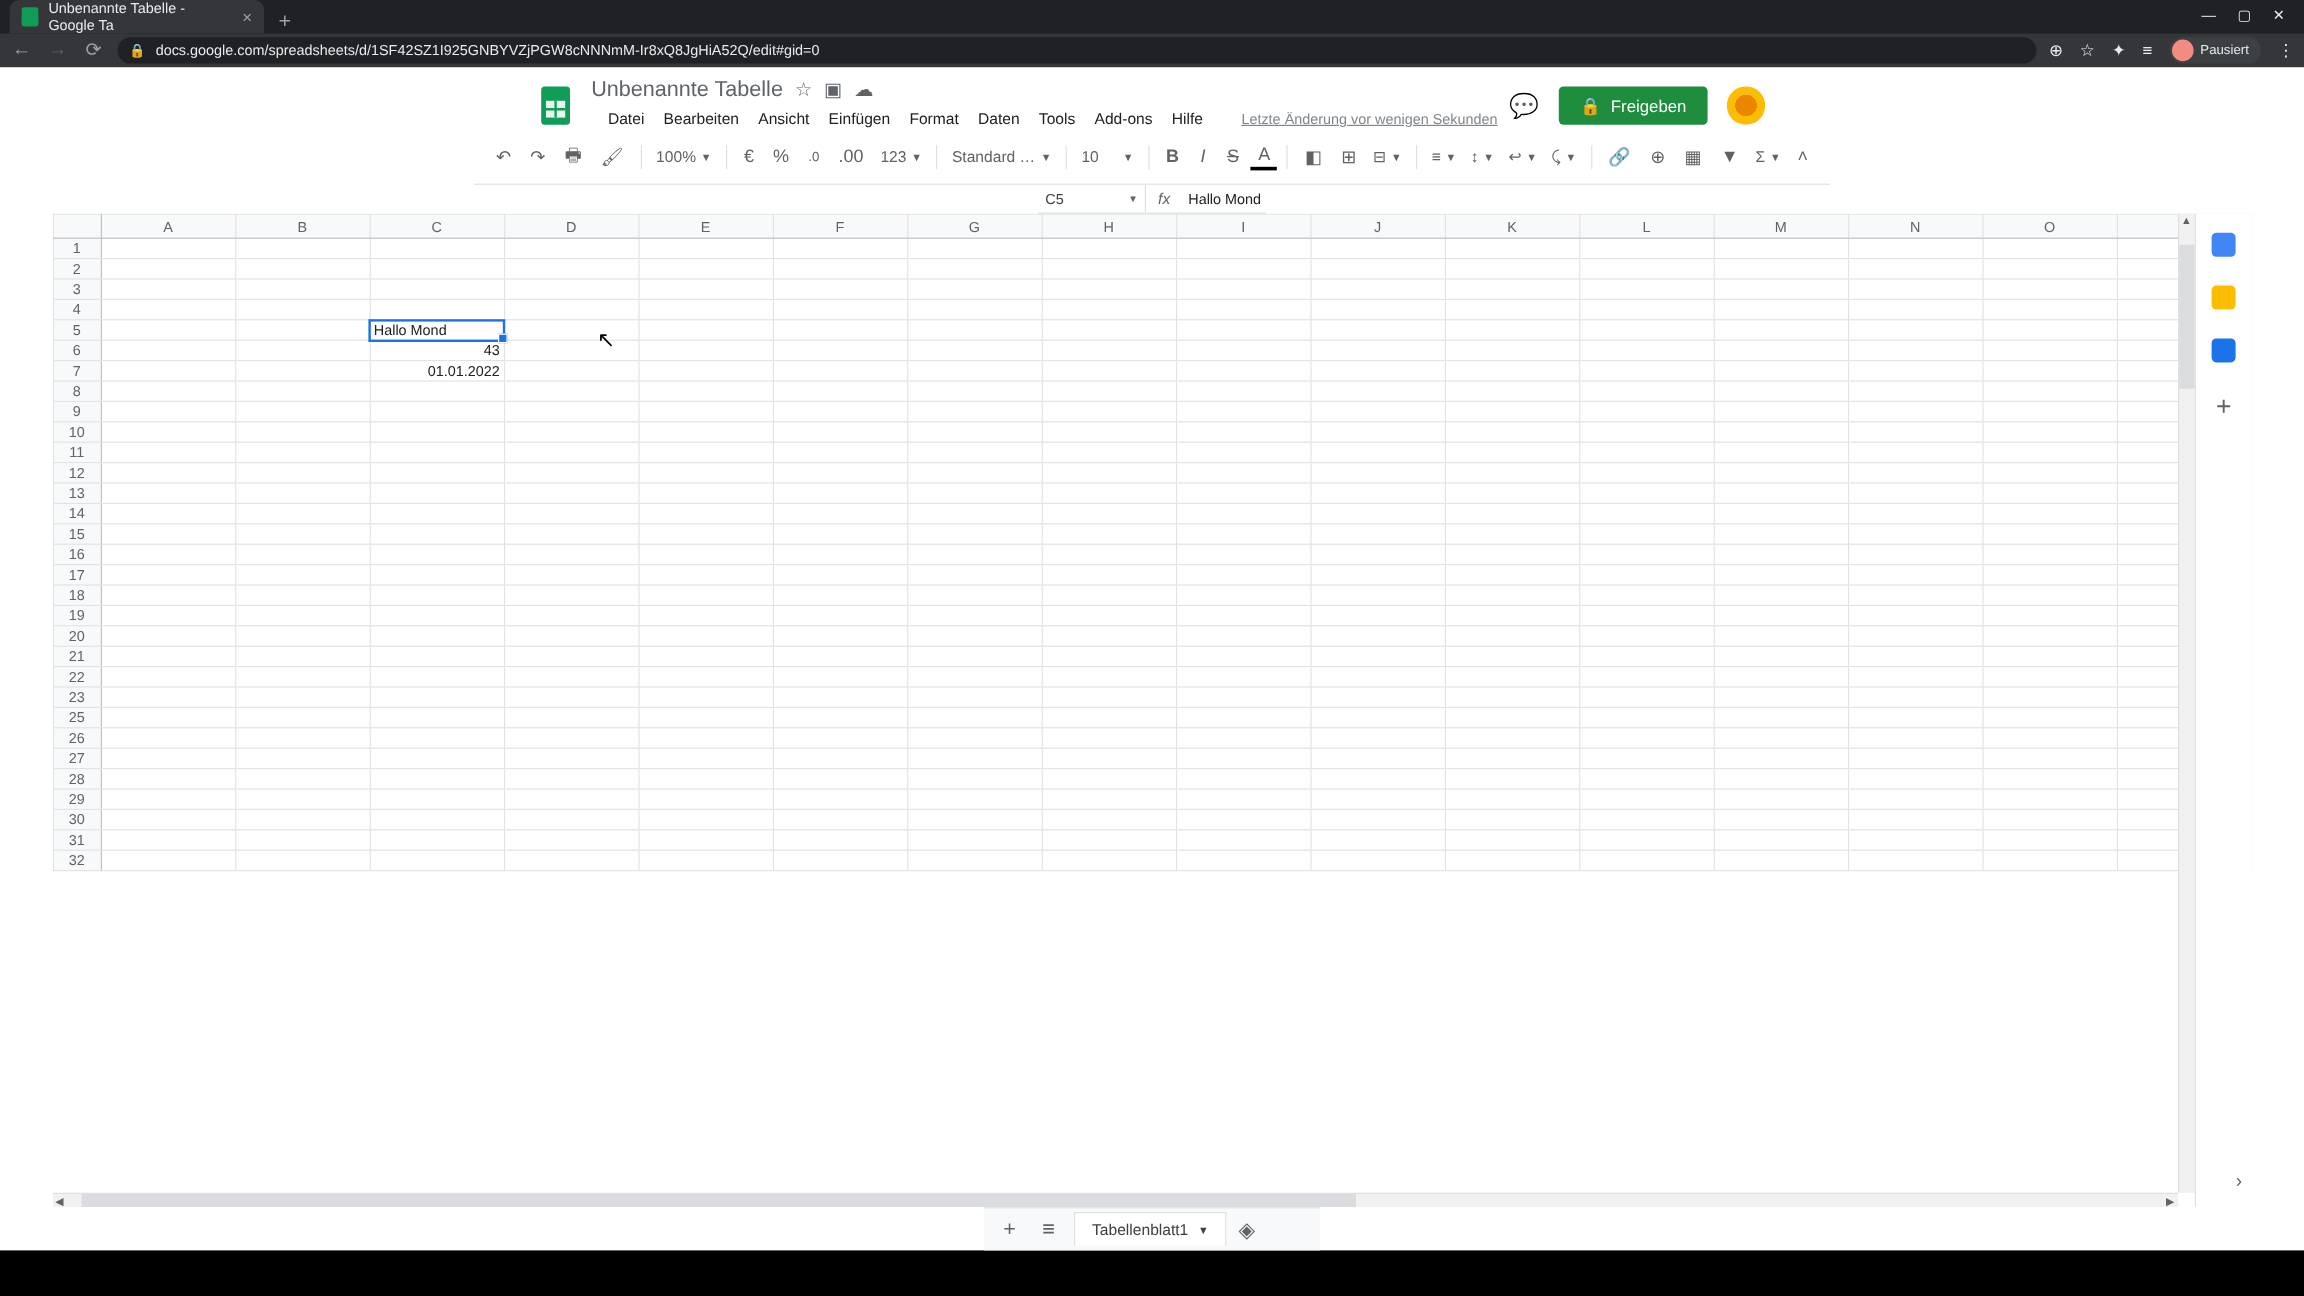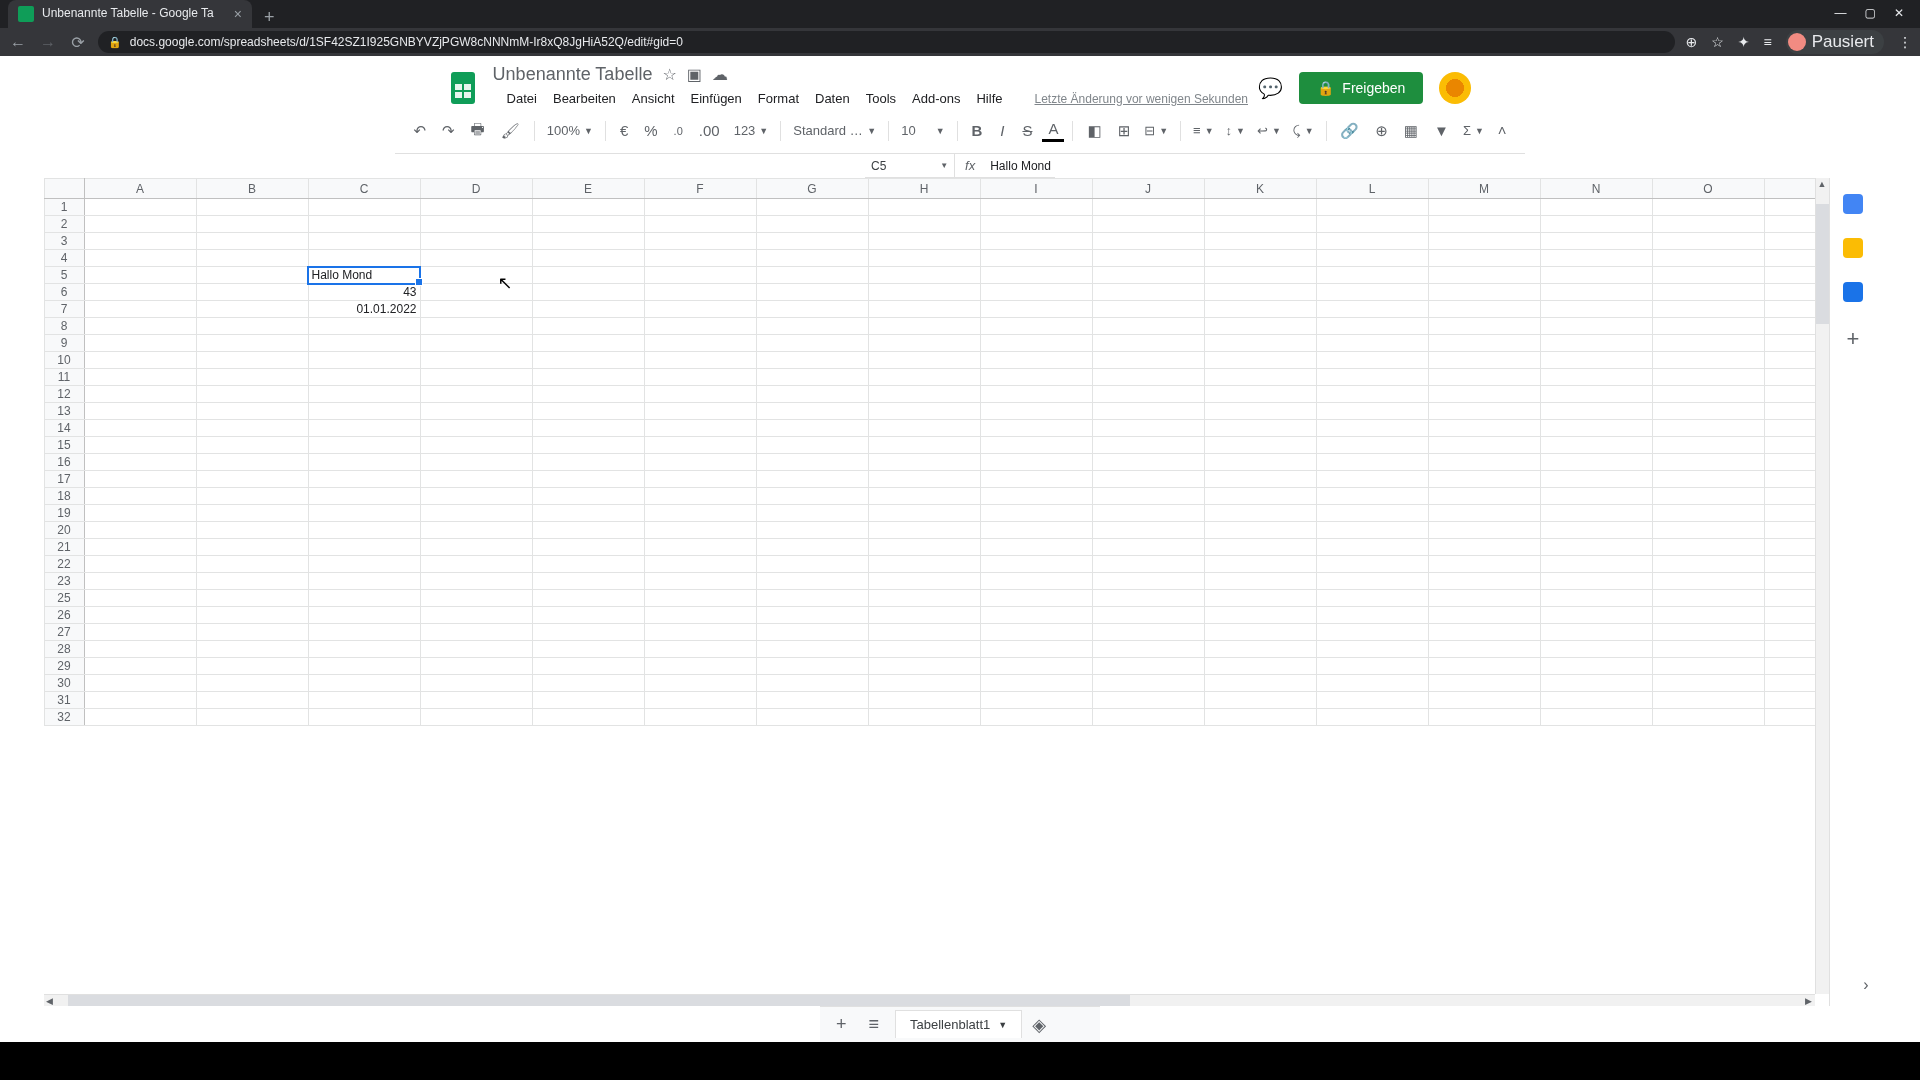--- a/index.html
+++ b/index.html
@@ -1,32 +1,32 @@
 <!DOCTYPE html>
 <html><head>
 <meta charset="utf-8">
 <style>
 * { margin: 0; padding: 0; box-sizing: border-box; font-family: Arial, sans-serif; }
 body { width: 1920px; height: 1080px; overflow: hidden; background: #000; }
 
 
 .browser-chrome { background: #202124; height: 56px; }
 .tab-bar { height: 28px; display: flex; align-items: flex-end; padding-left: 8px; }
-.tab { background: #35363a; color: #e8eaed; font-size: 12px; padding: 6px 10px; border-radius: 8px 8px 0 0; display: flex; align-items: flex-start; gap: 8px; width: 244px; height: 28px; }
+.tab { background: #35363a; color: #e8eaed; font-size: 12px; padding: 6px 10px; border-radius: 8px 8px 0 0; display: flex; align-items: center; gap: 8px; width: 212px; height: 28px; }
 .tab .favicon { width: 16px; height: 16px; background: #0f9d58; border-radius: 2px; display: flex; align-items: center; justify-content: center; color: #fff; font-size: 10px; font-weight: bold; }
 .tab .close { margin-left: auto; color: #9aa0a6; font-size: 14px; }
 .new-tab-btn { color: #9aa0a6; font-size: 18px; padding: 0 12px; }
 .win-controls { margin-left: auto; display: flex; gap: 18px; padding: 0 16px; color: #e8eaed; font-size: 12px; align-self: flex-start; padding-top: 6px; }
 
 .addr-bar { height: 28px; background: #35363a; display: flex; align-items: center; padding: 0 8px; gap: 10px; }
 .nav-btn { color: #9aa0a6; font-size: 16px; width: 20px; text-align: center; }
 .url-field { flex: 1; background: #202124; border-radius: 14px; height: 22px; display: flex; align-items: center; padding: 0 10px; color: #e8eaed; font-size: 12px; gap: 8px; max-width: 1600px; }
 .url-field .lock { color: #9aa0a6; font-size: 11px; }
 .addr-right { display: flex; align-items: center; gap: 14px; color: #e8eaed; font-size: 14px; margin-left: auto; }
-.profile-badge { background: #3c4043; border-radius: 14px; padding: 2px 10px 2px 2px; display: flex; align-items: center; gap: 6px; font-size: 17px; }
+.profile-badge { background: #3c4043; border-radius: 14px; padding: 2px 10px 2px 2px; display: flex; align-items: center; gap: 6px; font-size: 11px; }
 .profile-badge .av { width: 18px; height: 18px; border-radius: 50%; background: #f28b82; }
 
 
 .app { background: #fff; height: calc(100% - 56px - 38px); display: flex; flex-direction: column; position: relative; align-items: center; }
 .app-header { display: flex; align-items: flex-start; padding: 8px 16px 0 10px; gap: 10px; }
 .sheets-logo { width: 40px; height: 40px; margin-top: 4px; }
 .sheets-logo svg { width: 100%; height: 100%; }
 .title-block { flex: 1; }
 .title-row { display: flex; align-items: center; gap: 10px; }
 .doc-title { font-size: 18px; color: #5f6368; }

